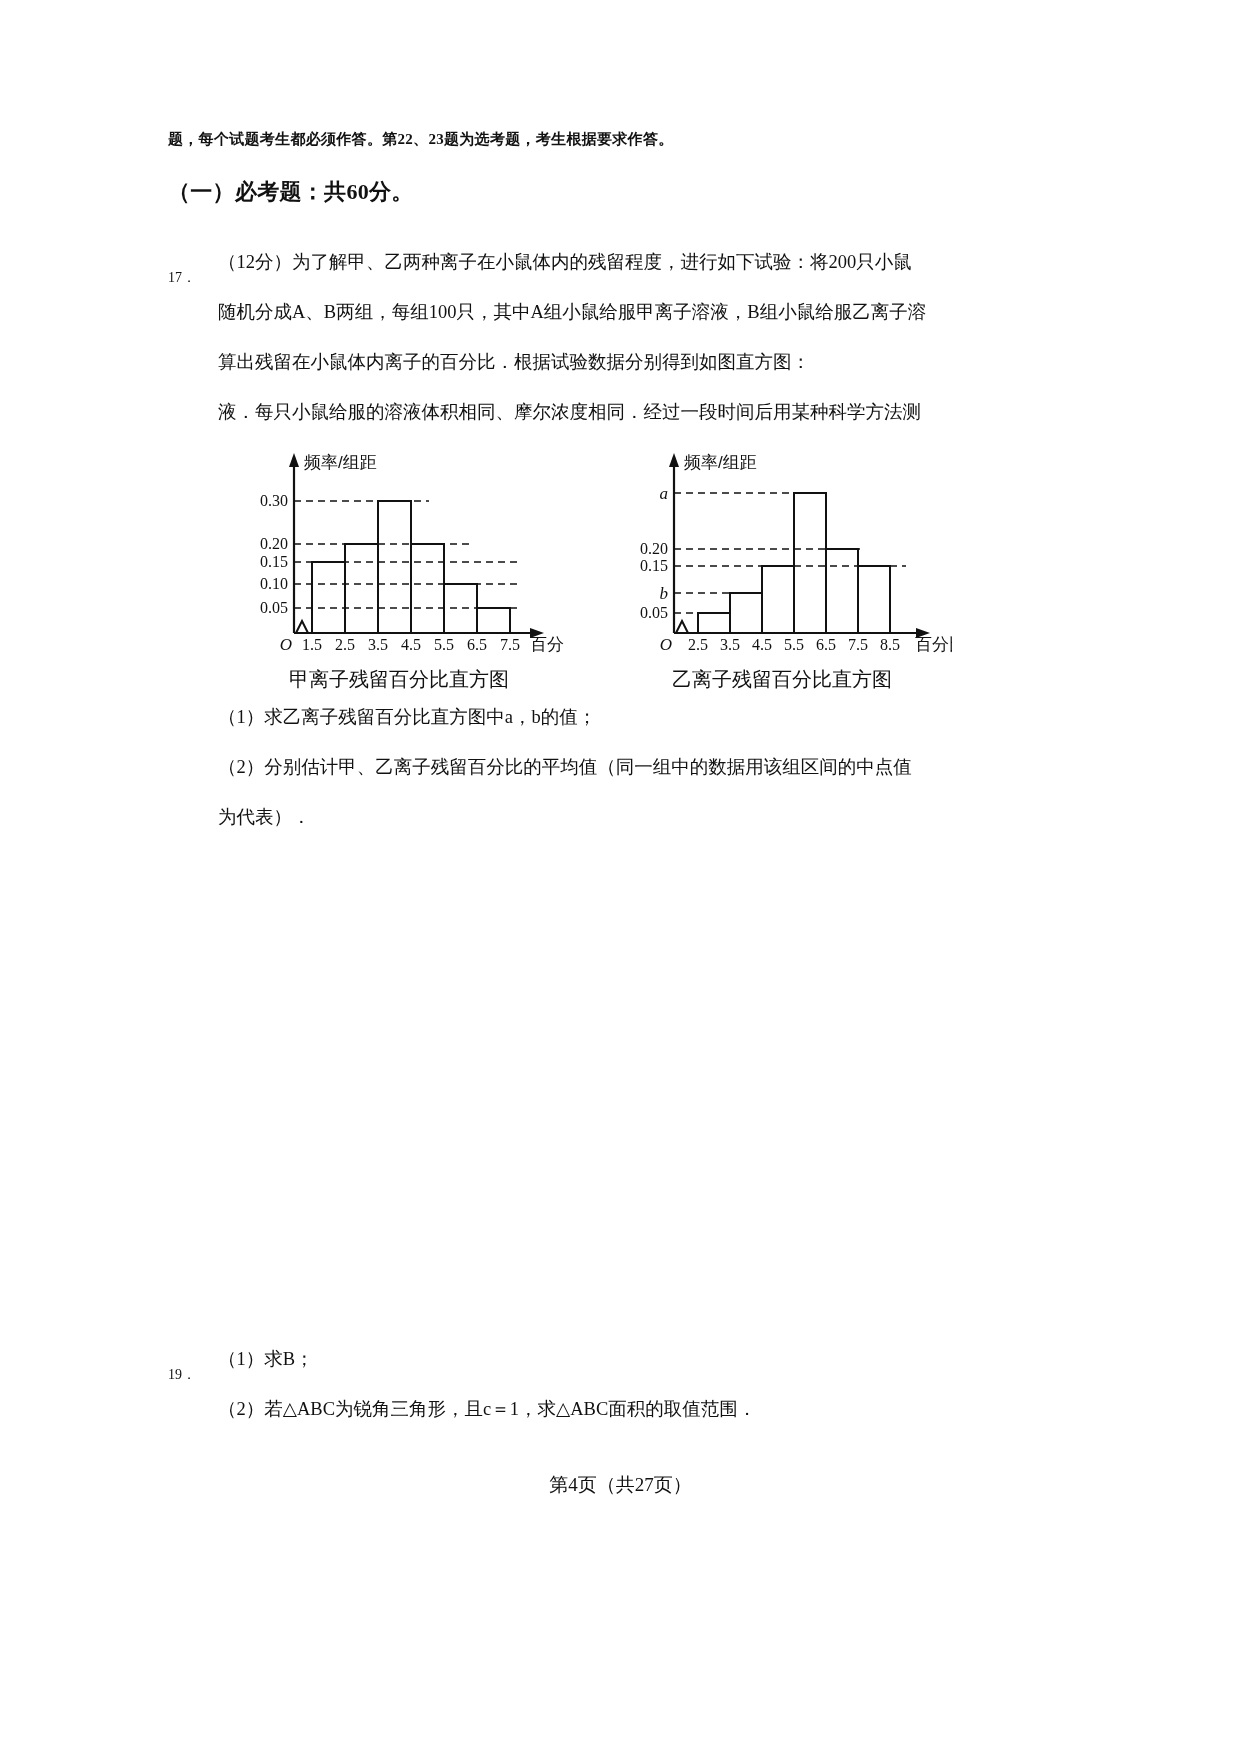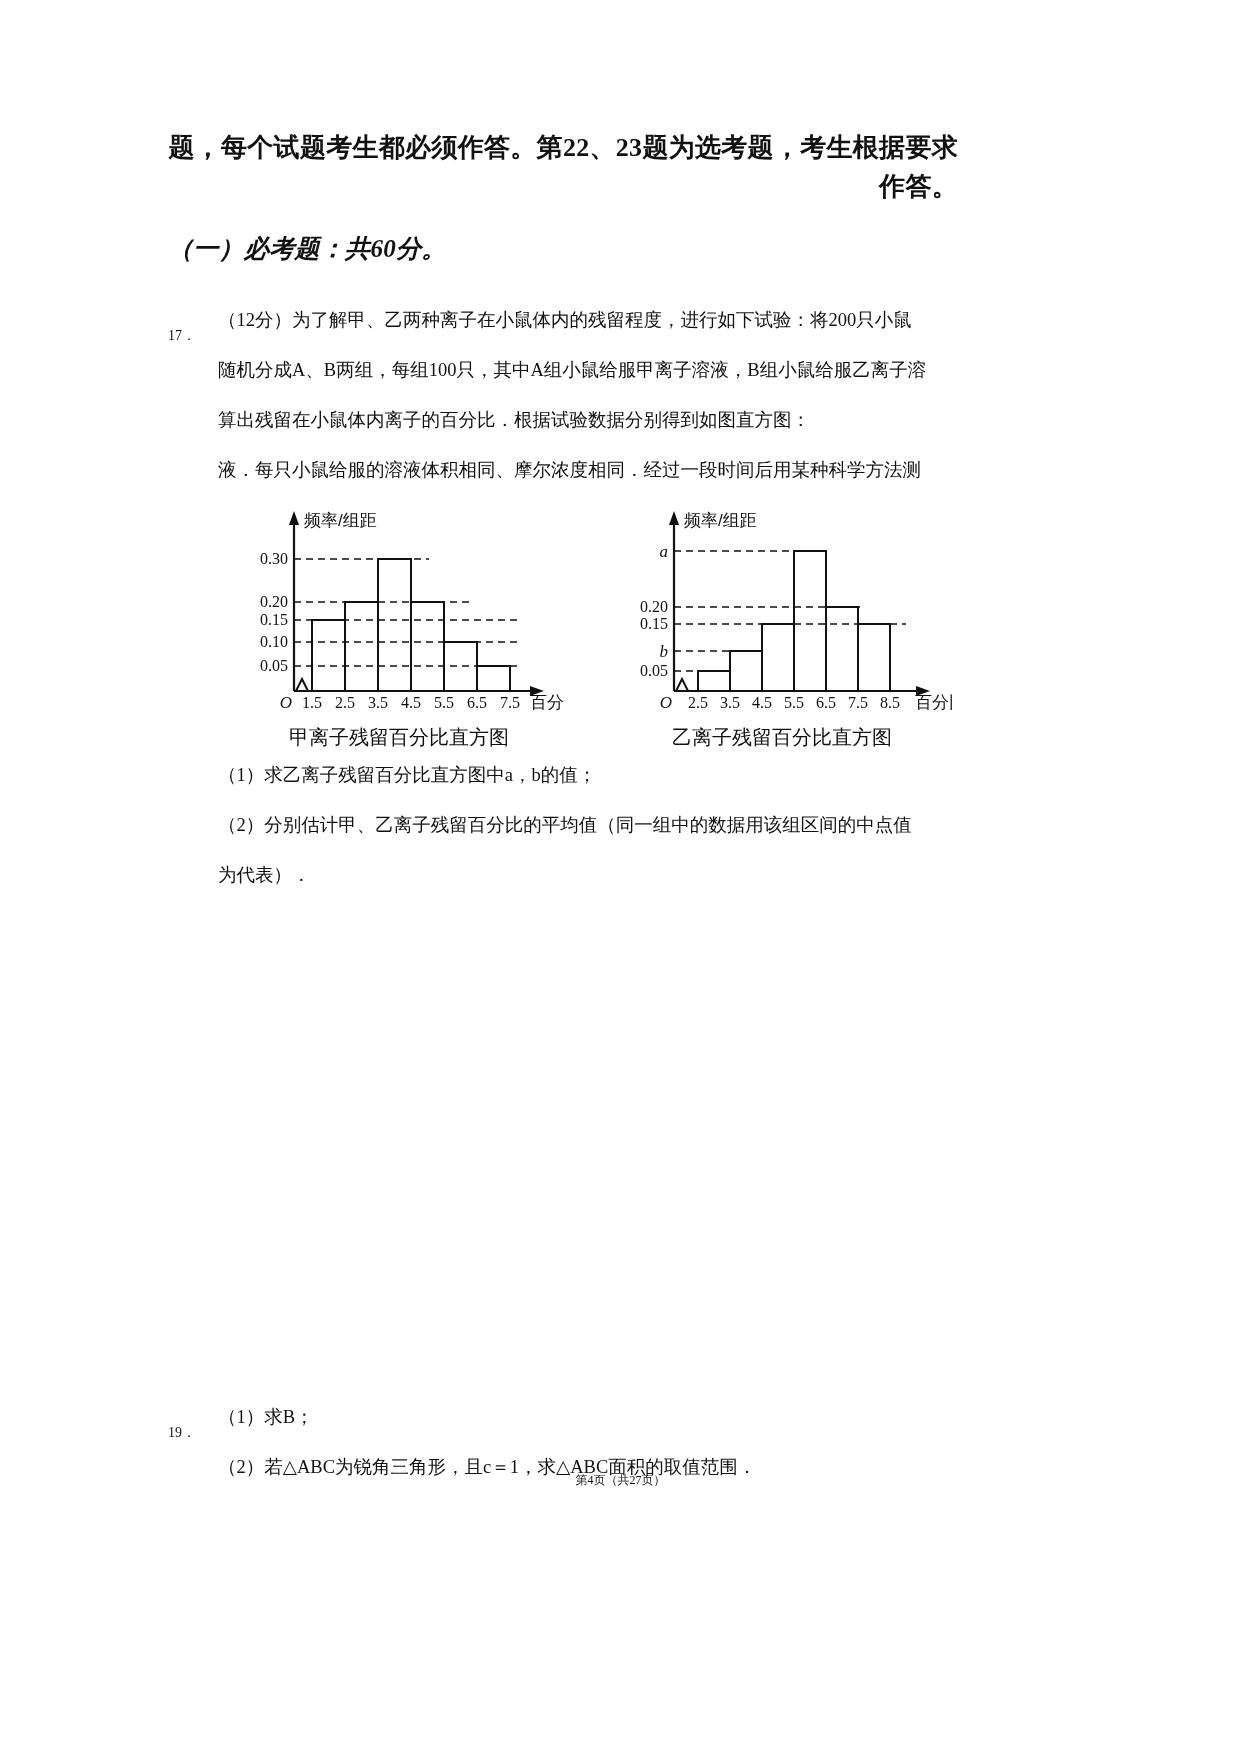--- a/index.html
+++ b/index.html
@@ -20,33 +20,31 @@
     overflow: hidden;
   }
   .content {
     position: absolute;
     left: 168px;
     top: 128px;
     width: 790px;
   }
 
   .hdr-line {
-    font-size: 26px;
+    font-size: 15px;
     font-weight: bold;
     letter-spacing: .3px;
     line-height: 1.5;
     margin-bottom: 26px;
-    text-align: right;
   }
   .sub-line {
-    font-size: 25px;
+    font-size: 22px;
     font-weight: bold;
     letter-spacing: .3px;
     margin-bottom: 30px;
-    font-style: italic;
   }
 
   .qblock {
     position: relative;
     font-size: 18.5px;
     line-height: 50px;
   }
   .qnum {
     position: absolute;
     left: 0;
@@ -118,21 +116,21 @@
     font-size: 15px;
     padding: 0 3px;
   }
 
   .footer {
     position: absolute;
     left: 0;
     right: 0;
     top: 1472px;
     text-align: center;
-    font-size: 12px;
+    font-size: 19px;
   }
 </style>
 </head>
 <body>
 
 <div class="page">
 
   <div class="content">
 
     <div class="hdr-line">题，每个试题考生都必须作答。第22、23题为选考题，考生根据要求作答。</div>

